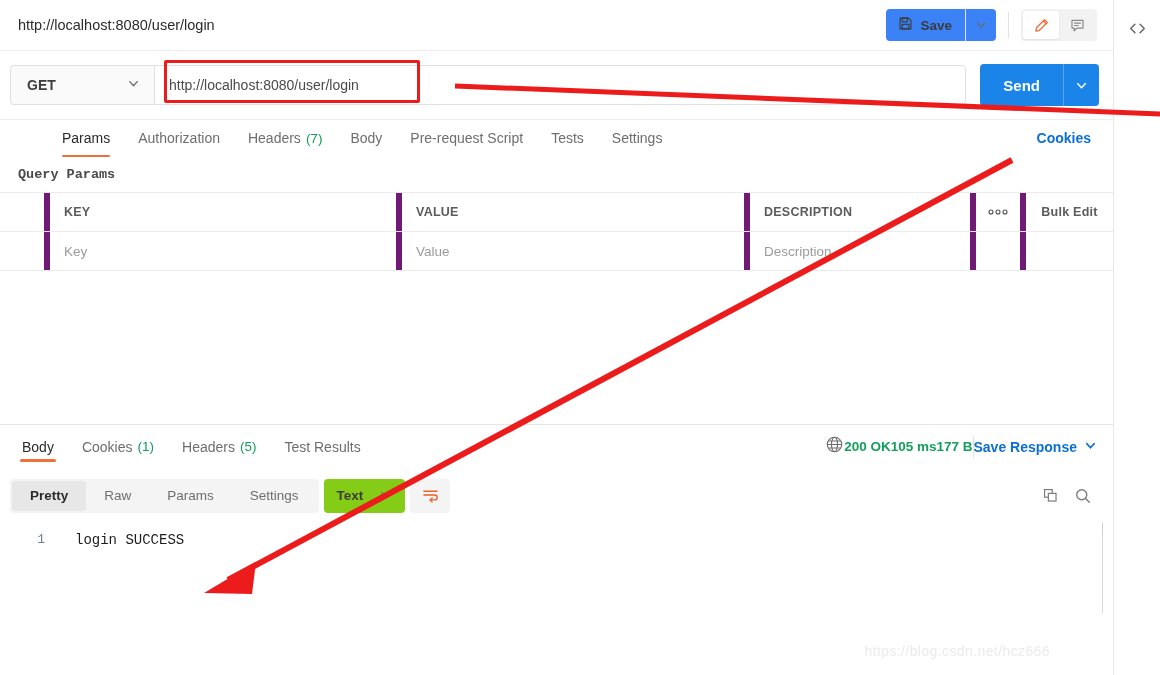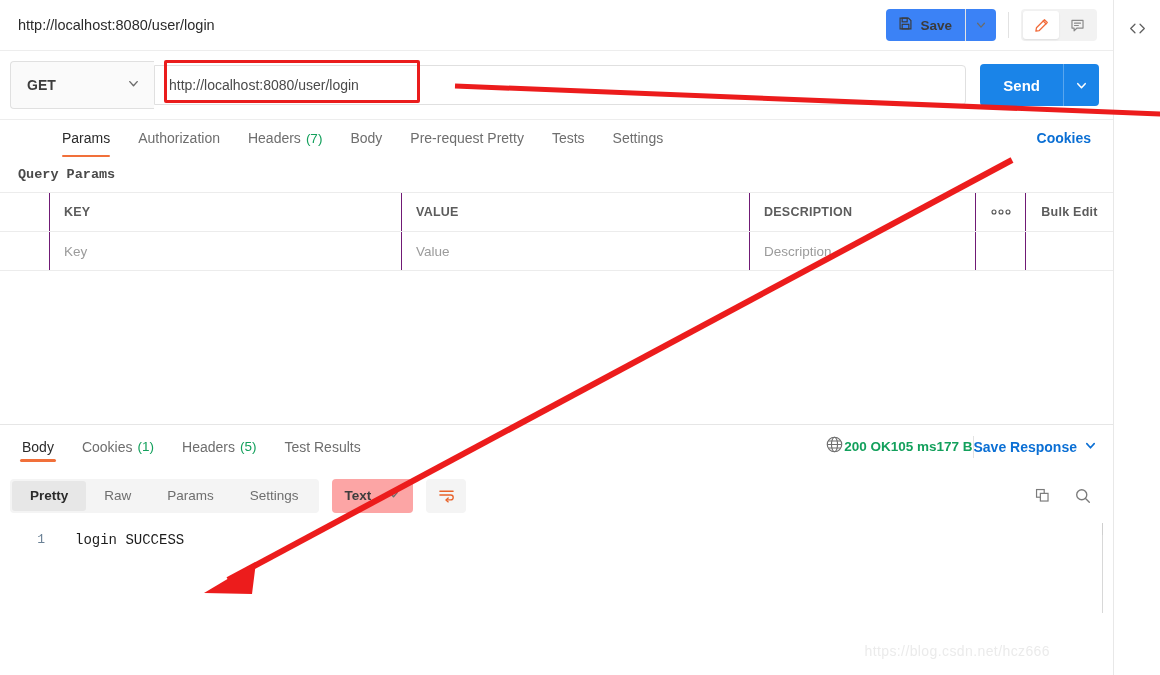--- a/index.html
+++ b/index.html
@@ -80,21 +80,21 @@
   .tg-btn.active { background: #ffffff; color: #f26b3a; box-shadow: 0 1px 2px rgba(0,0,0,.08); }
 
   
   .urlbar {
     height: 69px; min-height: 69px;
     display: flex; align-items: center; gap: 0;
     padding: 0 14px 0 10px;
     border-bottom: 1px solid #ededed;
   }
   .method-box {
-    width: 144px; height: 48px;
+    width: 144px; height: 40px;
     background: #fafafa;
     border: 1px solid #e0e0e0; border-right: none;
     border-radius: 4px 0 0 4px;
     display: flex; align-items: center; justify-content: space-between;
     padding: 0 14px 0 16px;
     font-size: 14px; font-weight: bold; color: #3d3d3d;
     cursor: pointer;
   }
   .url-wrap { flex: 1; height: 40px; position: relative; }
   .url-input {
@@ -162,21 +162,21 @@
     display: flex; align-items: center;
     padding-left: 18px;
     font-size: 13.5px; font-weight: bold; color: #4a4a4a; font-family: Liberation Mono, monospace;
   }
   .table { border-top: 1px solid #ececec; }
   .trow { display: flex; height: 39px; border-bottom: 1px solid #ececec; }
   .trow.head .cell { font-size: 12.5px; font-weight: bold; color: #5c5c5c; letter-spacing: .25px; }
   .cell {
     display: flex; align-items: center;
     padding: 0 14px;
-    border-right: 1px solid #701a75;
+    border-right: 6px solid #701a75;
     font-size: 13.5px; color: #9b9b9b;
     overflow: hidden; white-space: nowrap;
   }
   .c-check { width: 50px; padding: 0; }
   .c-key { width: 352px; }
   .c-value { width: 348px; }
   .c-desc { flex: 1; }
   .c-dots {
     width: 50px; justify-content: center; padding: 0;
     color: #5a5a5a; font-size: 11px; letter-spacing: 1.5px;
@@ -212,34 +212,34 @@
   .meta-green { font-size: 13.5px; font-weight: bold; color: #13a05c; }
   .meta-sep { width: 1px; height: 22px; background: #e2e2e2; }
   .save-resp {
     display: flex; align-items: flex-end; gap: 7px;
     font-size: 14px; font-weight: bold; color: #0b6fd4; cursor: pointer;
   }
 
   
   .body-tools {
     height: 54px; min-height: 54px;
-    display: flex; align-items: center; gap: 13px;
+    display: flex; align-items: center; gap: 5px;
     padding: 0 16px 0 10px;
   }
   .seg {
     display: flex; background: #f4f4f4; border-radius: 4px; padding: 2px; height: 34px;
   }
   .seg-item {
     display: flex; align-items: center; padding: 0 18px;
     font-size: 13.5px; color: #6e6e6e; border-radius: 3px; cursor: pointer;
   }
   .seg-item.active { background: #e7e7e7; color: #2b2b2b; font-weight: bold; }
   .drop {
     display: flex; align-items: center; gap: 16px;
-    background: #fca5a5; border-radius: 4px;
+    background: #84cc16; border-radius: 4px;
     height: 34px; padding: 0 13px;
     font-size: 13.5px; font-weight: bold; color: #3d3d3d; cursor: pointer;
   }
   .wrap-btn {
     width: 40px; height: 34px;
     background: #f4f4f4; border-radius: 4px;
     display: flex; align-items: center; justify-content: center;
     color: #e8622a; cursor: pointer;
   }
   .bt-spacer { flex: 1; }
@@ -370,21 +370,21 @@
           <span>Authorization</span>
         </div>
         <div class="tab">
           <span>Headers</span>
           <span class="cnt">(7)</span>
         </div>
         <div class="tab">
           <span>Body</span>
         </div>
         <div class="tab">
-          <span>Pre-request Pretty</span>
+          <span>Pre-request Script</span>
         </div>
         <div class="tab">
           <span>Tests</span>
         </div>
         <div class="tab">
           <span>Settings</span>
         </div>
       </div>
       <div class="cookies-link">Cookies</div>
     </div>

